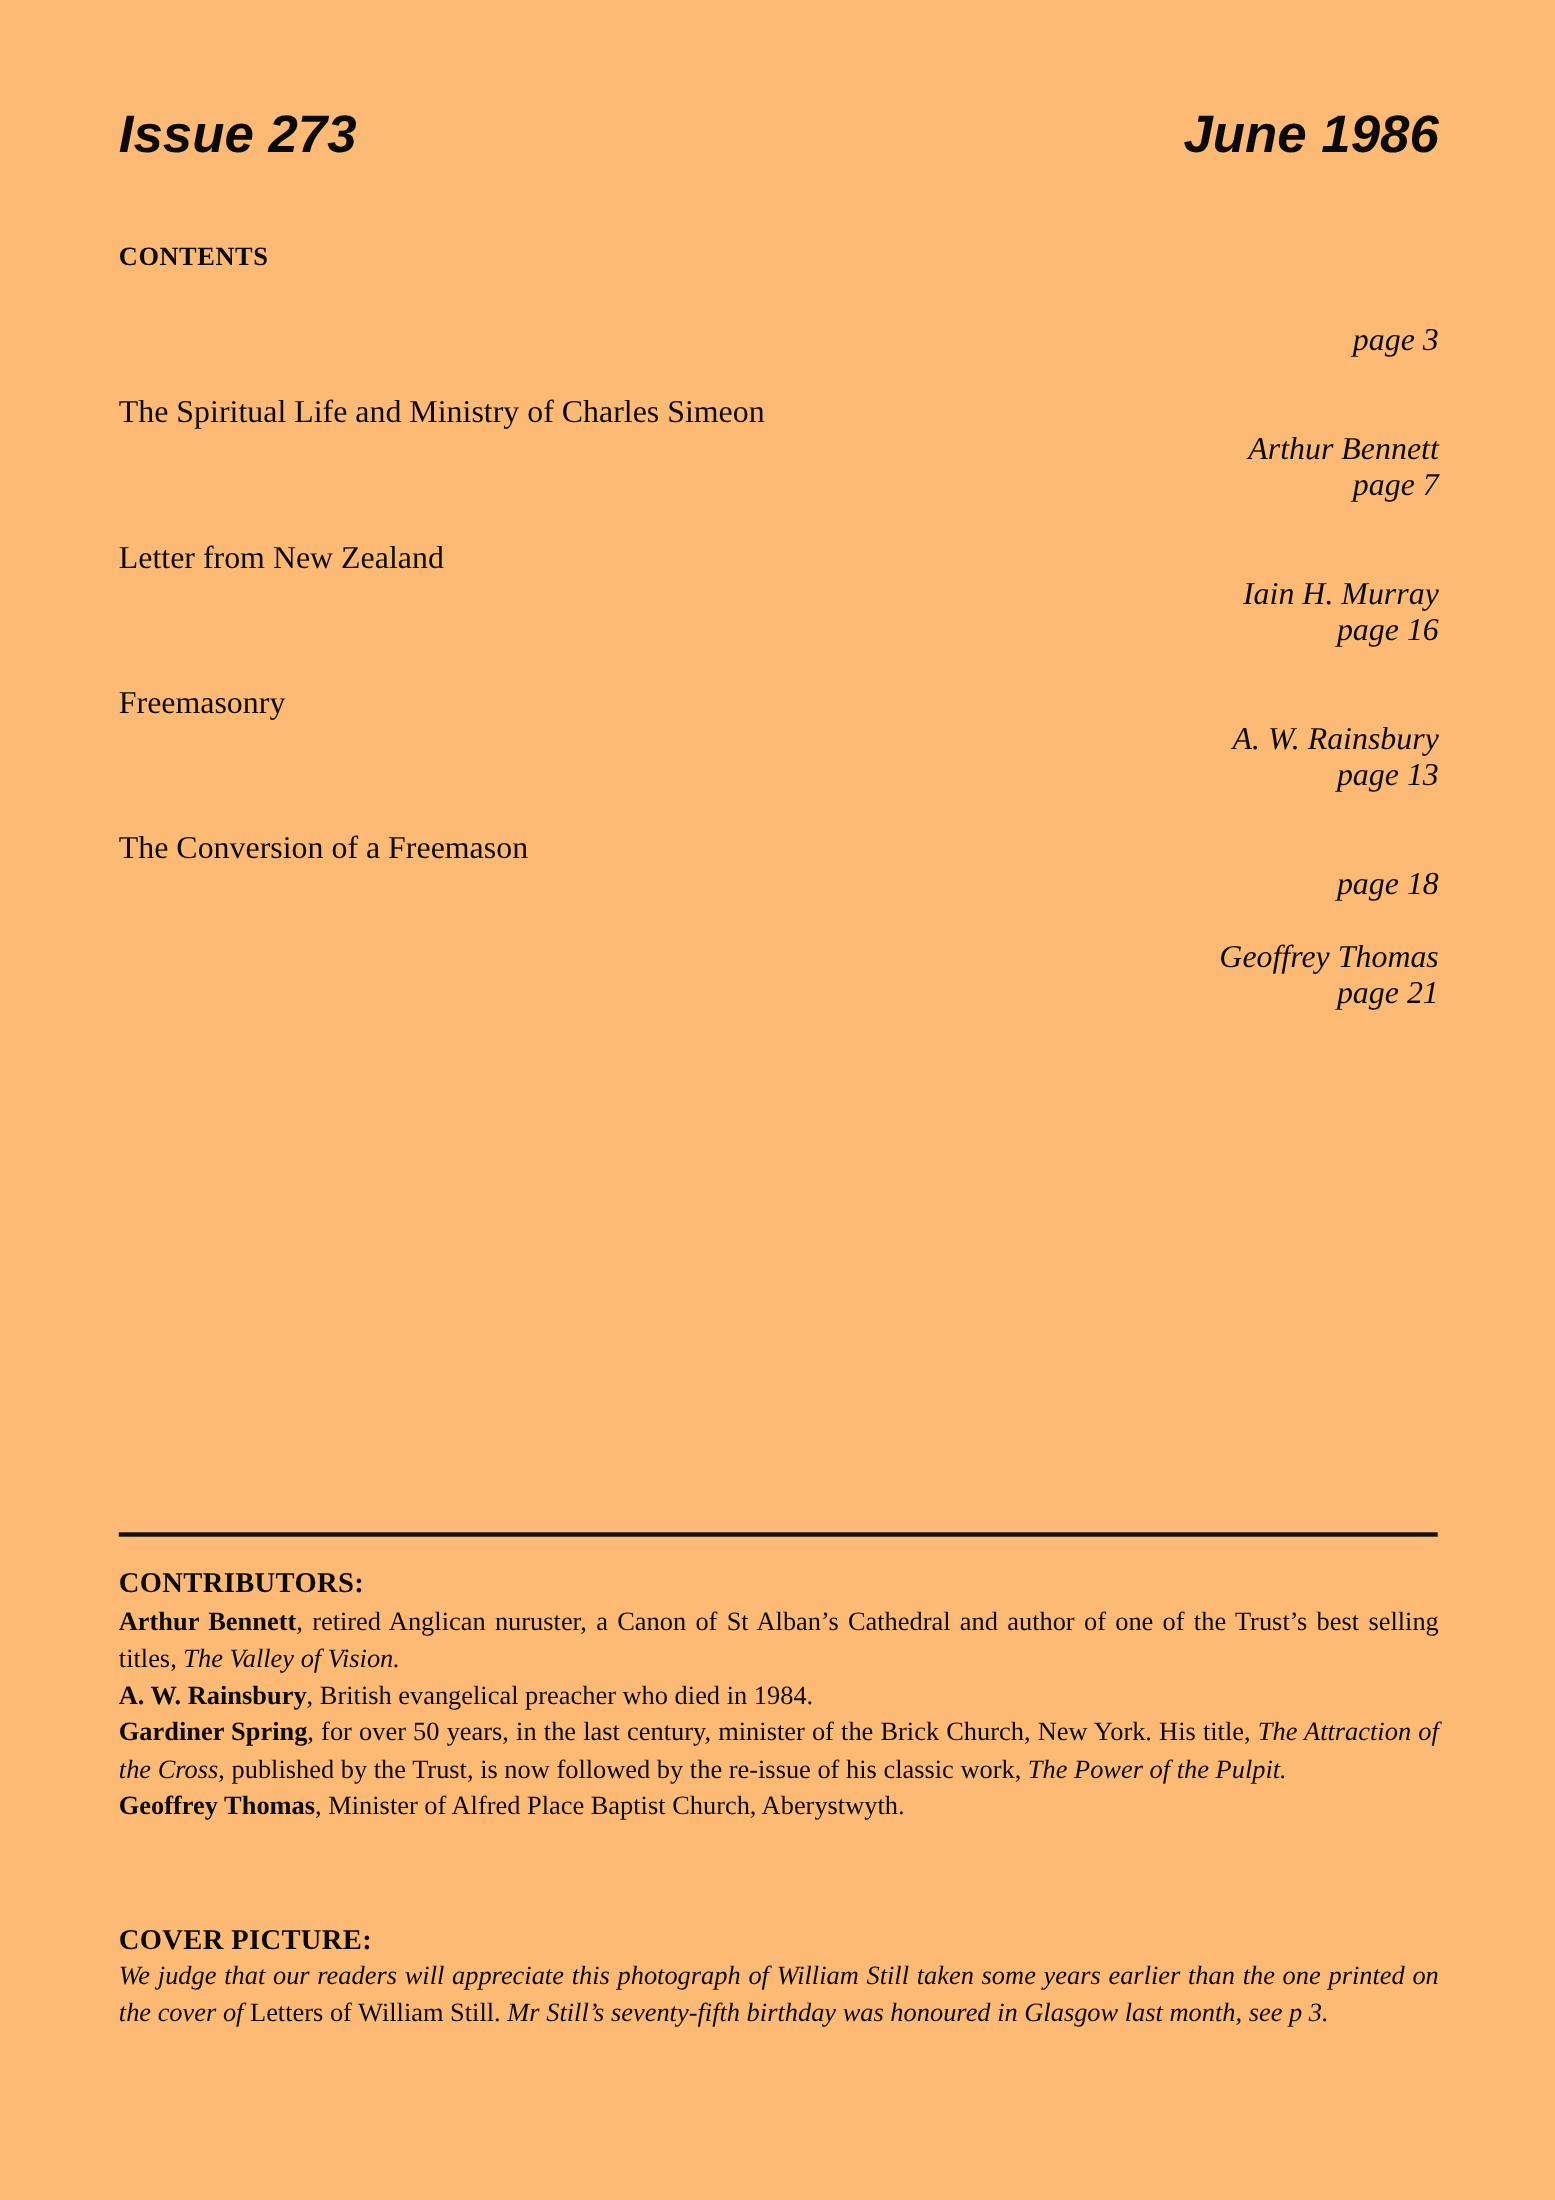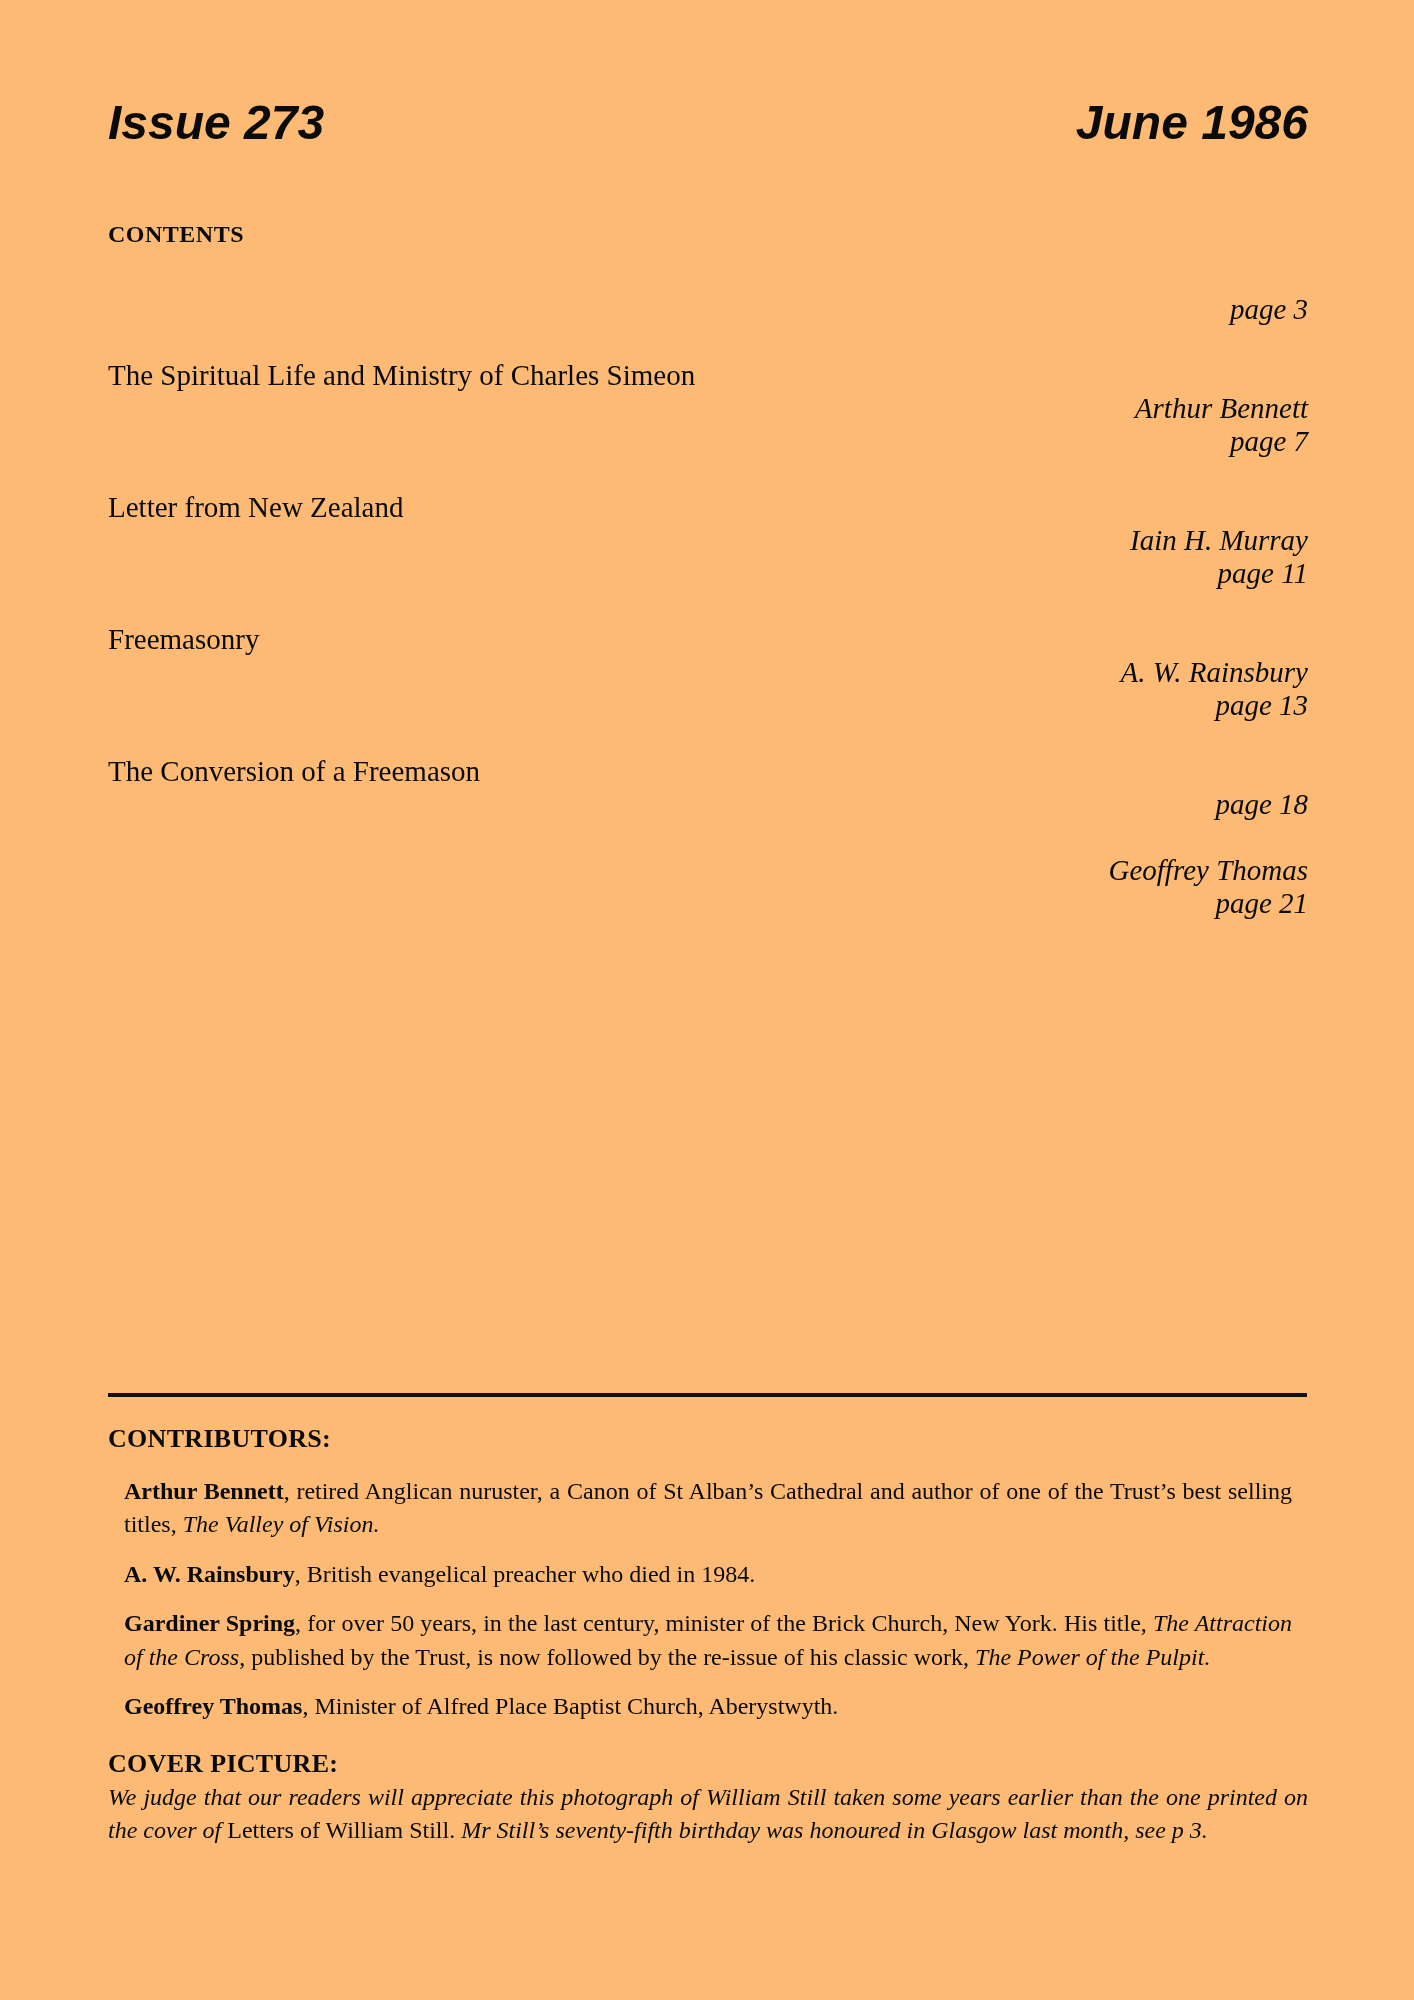--- a/index.html
+++ b/index.html
@@ -37,21 +37,21 @@
   }
   .section-heading {
     position:absolute; left:108px;
     font-size:26px; font-weight:bold; line-height:33px; letter-spacing:0.3px;
   }
   .contributors-heading { top:1422px; }
   .contributors {
     position:absolute; top:1459px; left:108px; width:1200px;
     font-size:24px; line-height:33.4px; text-align:justify;
   }
-  .contributors p { margin:16px; }
+  .contributors p { margin:0; }
   .cover-heading { top:1747px; }
   .cover-note {
     position:absolute; top:1781px; left:108px; width:1200px;
     font-size:24px; line-height:33px; text-align:justify;
     font-style:italic;
   }
   .b { font-weight:bold; }
   .i { font-style:italic; }
   .r { font-style:normal; }
 </style>
@@ -72,21 +72,21 @@
         <span class="toc-page">page 3</span>
       </div>
     <div class="toc-item">
         <span class="toc-title">The Spiritual Life and Ministry of Charles Simeon</span>
         <span class="toc-author">Arthur Bennett</span>
         <span class="toc-page">page 7</span>
       </div>
     <div class="toc-item">
         <span class="toc-title">Letter from New Zealand</span>
         <span class="toc-author">Iain H. Murray</span>
-        <span class="toc-page">page 11</span>
+        <span class="toc-page">page 16</span>
       </div>
     <div class="toc-item">
         <span class="toc-title">Freemasonry</span>
         <span class="toc-author">A. W. Rainsbury</span>
         <span class="toc-page">page 13</span>
       </div>
     <div class="toc-item">
         <span class="toc-title">The Conversion of a Freemason</span>
         <span class="toc-page">page 18</span>
       </div>

